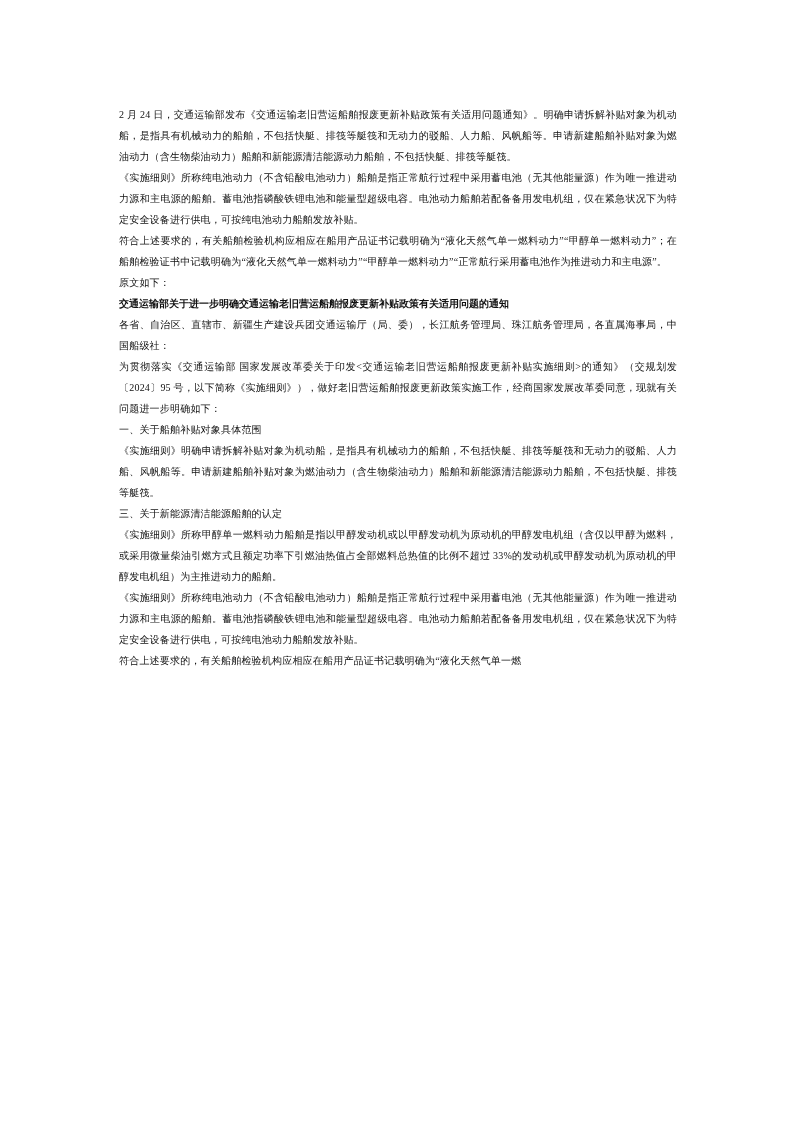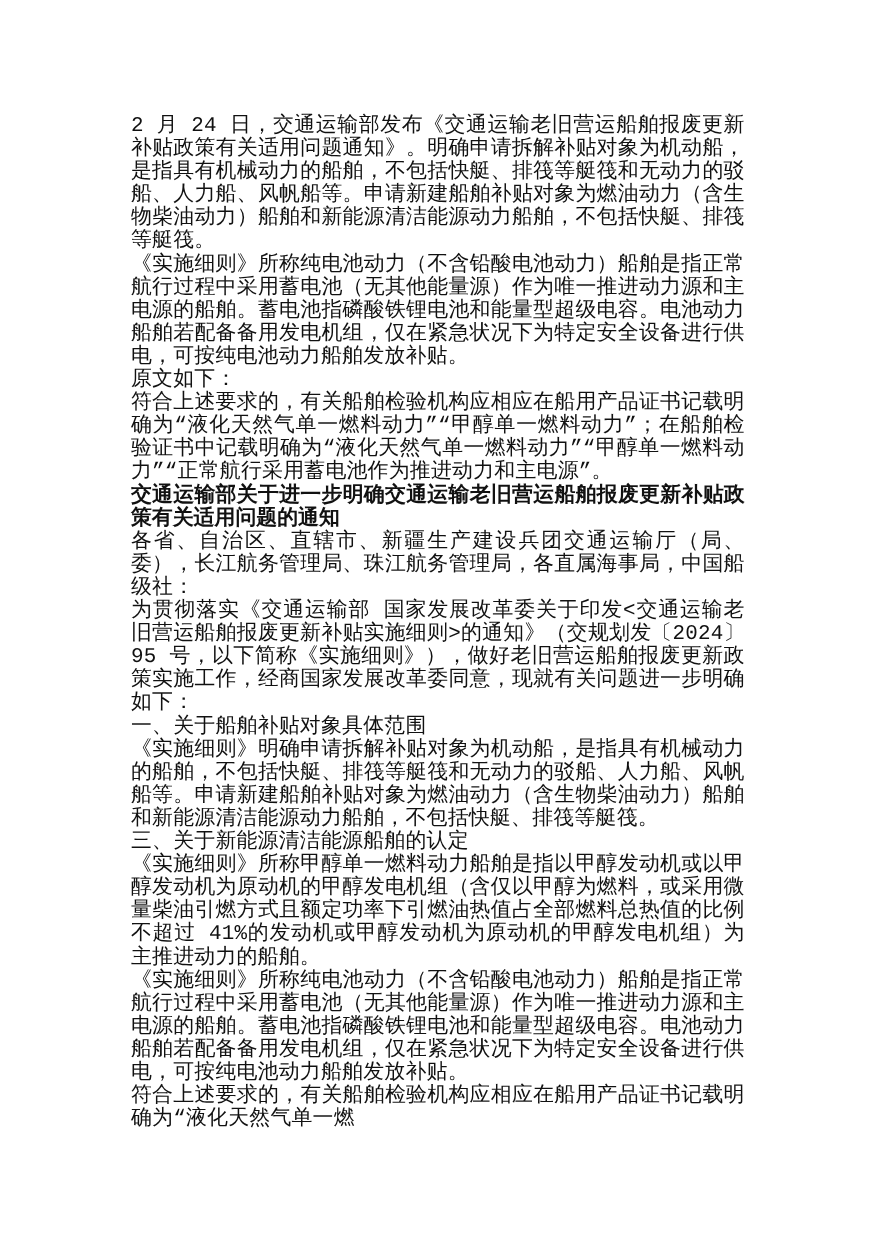--- a/index.html
+++ b/index.html
@@ -2,43 +2,43 @@
 <html><head>
 <meta charset="utf-8">
 <style>
   html, body { margin: 0; padding: 0; background: #ffffff; }
   body { width: 793px; height: 1122px; position: relative; overflow: hidden; }
   .page {
     position: absolute;
     left: 119px;
     top: 104px;
     width: 558px;
-    font-family: Liberation Mono, monospace;
-    font-size: 19px;
+    font-family: Liberation Serif, serif;
+    font-size: 10px;
     line-height: 21px;
     color: #111111;
     text-align: justify;
     letter-spacing: 0.2px;
   }
   .page p { margin: 0; padding: 0; }
   .page p.bold { font-weight: bold; letter-spacing: 0; }
 </style>
 </head>
 <body>
 
 <div class="page">
   <p>2 月 24 日，交通运输部发布《交通运输老旧营运船舶报废更新补贴政策有关适用问题通知》。明确申请拆解补贴对象为机动船，是指具有机械动力的船舶，不包括快艇、排筏等艇筏和无动力的驳船、人力船、风帆船等。申请新建船舶补贴对象为燃油动力（含生物柴油动力）船舶和新能源清洁能源动力船舶，不包括快艇、排筏等艇筏。</p>
   <p>《实施细则》所称纯电池动力（不含铅酸电池动力）船舶是指正常航行过程中采用蓄电池（无其他能量源）作为唯一推进动力源和主电源的船舶。蓄电池指磷酸铁锂电池和能量型超级电容。电池动力船舶若配备备用发电机组，仅在紧急状况下为特定安全设备进行供电，可按纯电池动力船舶发放补贴。</p>
+  <p>符合上述要求的，有关船舶检验机构应相应在船用产品证书记载明确为“液化天然气单一燃料动力”“甲醇单一燃料动力”；在船舶检验证书中记载明确为“液化天然气单一燃料动力”“甲醇单一燃料动力”“正常航行采用蓄电池作为推进动力和主电源”。</p>
   <p>原文如下：</p>
-  <p>符合上述要求的，有关船舶检验机构应相应在船用产品证书记载明确为“液化天然气单一燃料动力”“甲醇单一燃料动力”；在船舶检验证书中记载明确为“液化天然气单一燃料动力”“甲醇单一燃料动力”“正常航行采用蓄电池作为推进动力和主电源”。</p>
   <p class="bold">交通运输部关于进一步明确交通运输老旧营运船舶报废更新补贴政策有关适用问题的通知</p>
   <p>各省、自治区、直辖市、新疆生产建设兵团交通运输厅（局、委），长江航务管理局、珠江航务管理局，各直属海事局，中国船级社：</p>
   <p>为贯彻落实《交通运输部 国家发展改革委关于印发&lt;交通运输老旧营运船舶报废更新补贴实施细则&gt;的通知》（交规划发〔2024〕95 号，以下简称《实施细则》），做好老旧营运船舶报废更新政策实施工作，经商国家发展改革委同意，现就有关问题进一步明确如下：</p>
 
   <p>一、关于船舶补贴对象具体范围</p>
   <p>《实施细则》明确申请拆解补贴对象为机动船，是指具有机械动力的船舶，不包括快艇、排筏等艇筏和无动力的驳船、人力船、风帆船等。申请新建船舶补贴对象为燃油动力（含生物柴油动力）船舶和新能源清洁能源动力船舶，不包括快艇、排筏等艇筏。</p>
 
 
   <p>三、关于新能源清洁能源船舶的认定</p>
-  <p>《实施细则》所称甲醇单一燃料动力船舶是指以甲醇发动机或以甲醇发动机为原动机的甲醇发电机组（含仅以甲醇为燃料，或采用微量柴油引燃方式且额定功率下引燃油热值占全部燃料总热值的比例不超过 41%的发动机或甲醇发动机为原动机的甲醇发电机组）为主推进动力的船舶。</p>
+  <p>《实施细则》所称甲醇单一燃料动力船舶是指以甲醇发动机或以甲醇发动机为原动机的甲醇发电机组（含仅以甲醇为燃料，或采用微量柴油引燃方式且额定功率下引燃油热值占全部燃料总热值的比例不超过 33%的发动机或甲醇发动机为原动机的甲醇发电机组）为主推进动力的船舶。</p>
   <p>《实施细则》所称纯电池动力（不含铅酸电池动力）船舶是指正常航行过程中采用蓄电池（无其他能量源）作为唯一推进动力源和主电源的船舶。蓄电池指磷酸铁锂电池和能量型超级电容。电池动力船舶若配备备用发电机组，仅在紧急状况下为特定安全设备进行供电，可按纯电池动力船舶发放补贴。</p>
   <p>符合上述要求的，有关船舶检验机构应相应在船用产品证书记载明确为“液化天然气单一燃</p>
 </div>
 
 </body></html>

